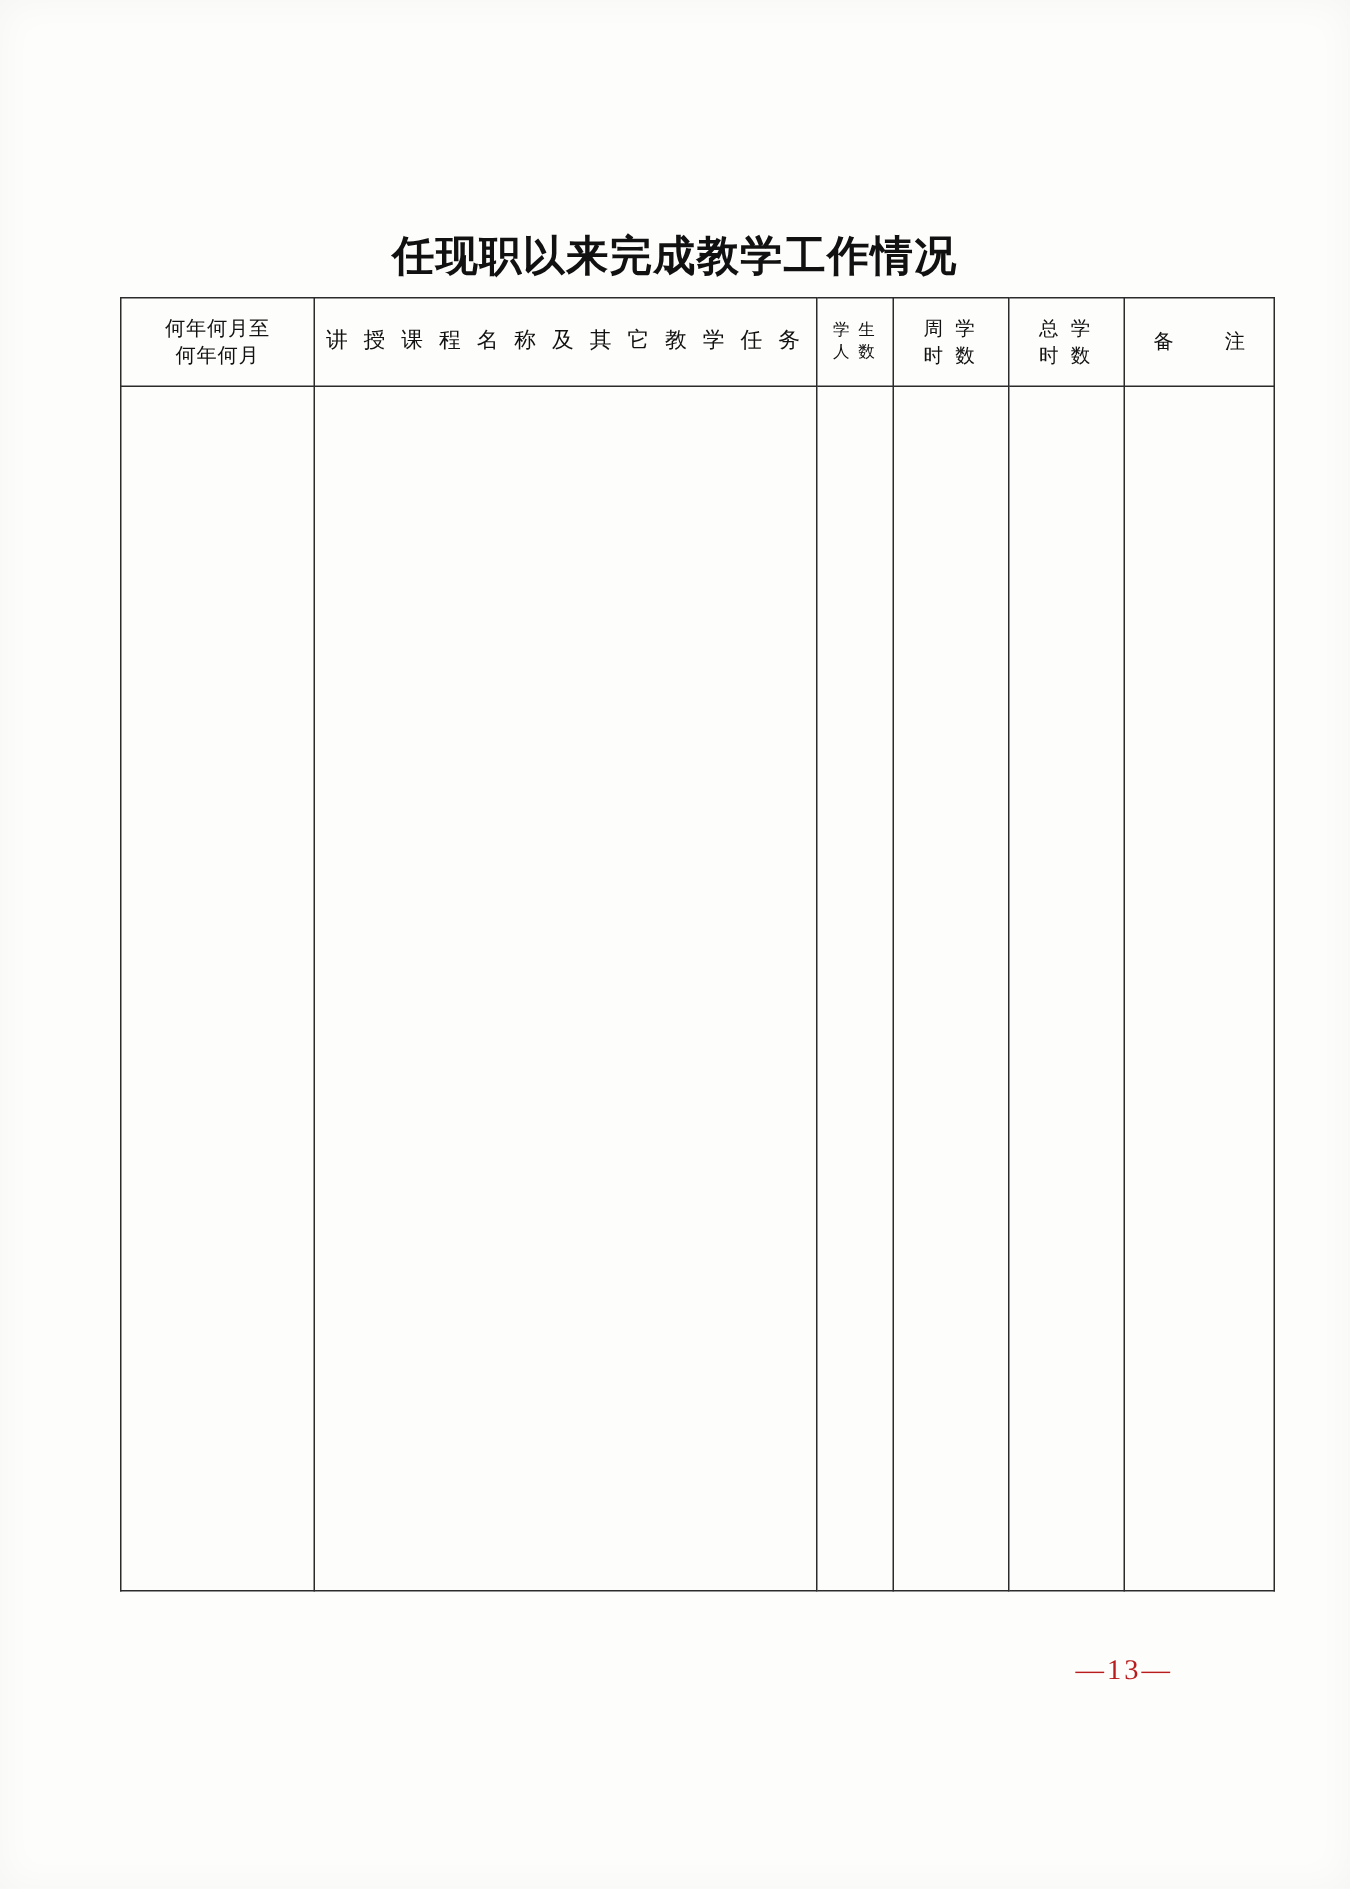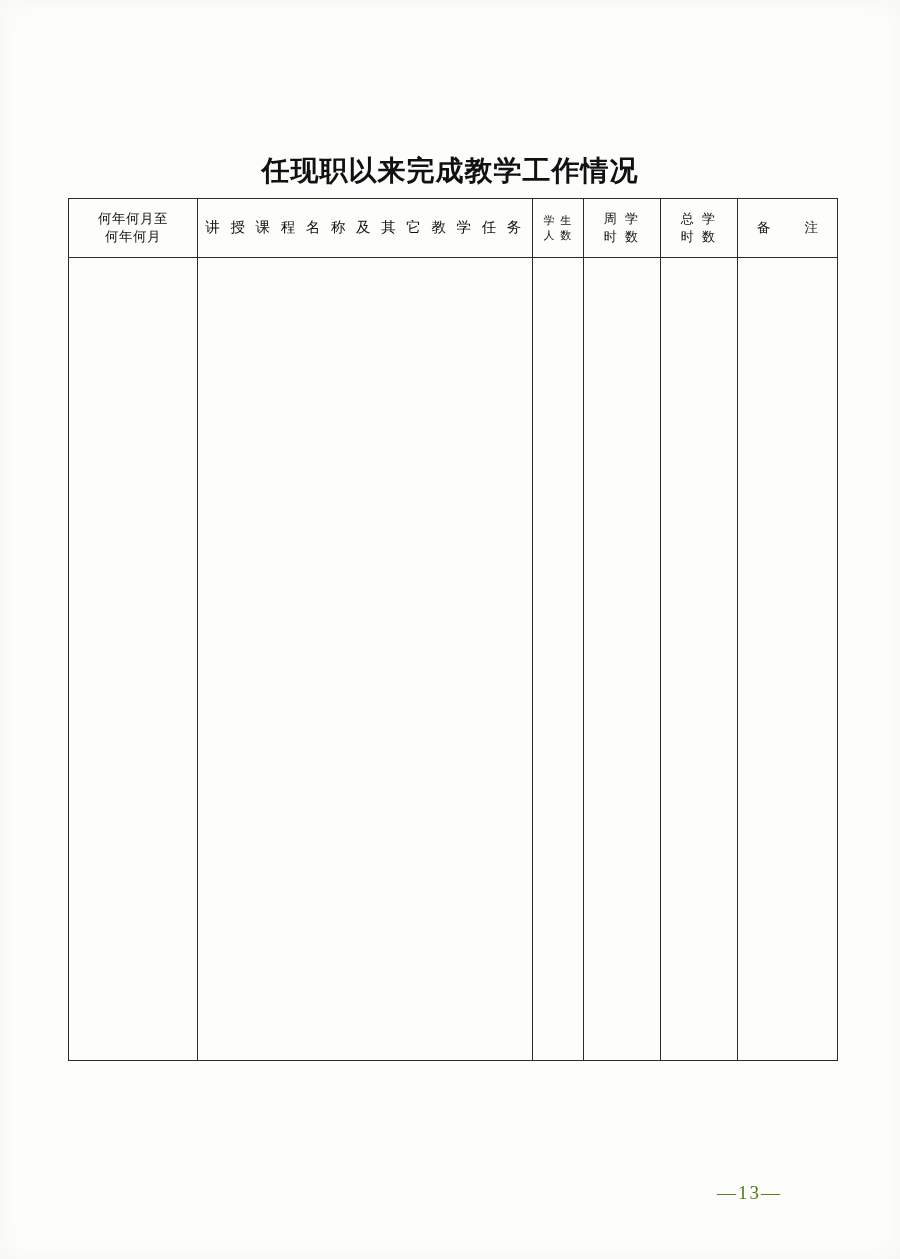--- a/index.html
+++ b/index.html
@@ -39,21 +39,21 @@
     text-align: center;
     font-family: "DejaVu Sans", "Liberation Sans", sans-serif;
     font-weight: bold;
     font-size: 28px;
     letter-spacing: 1px;
     color: #111;
   }
 
   .table-wrap {
     position: absolute;
-    left: 68px;
+    left: 80px;
     top: 198px;
     width: 763px;
   }
 
   table.form-table {
     border-collapse: collapse;
     width: 763px;
     table-layout: fixed;
   }
 
@@ -105,24 +105,24 @@
     font-size: 13.5px;
   }
 
   .body-row td {
     height: 802px;
   }
 
   .page-number {
     position: absolute;
     right: 118px;
-    top: 1182px;
+    top: 1103px;
     font-size: 19px;
     letter-spacing: 2px;
-    color: #4d7c0f;
+    color: #b91c1c;
     font-family: "Liberation Serif", "DejaVu Serif", serif;
   }
 </style>
 </head>
 <body>
 
 <div class="page">
 
   <div class="doc-title">任现职以来完成教学工作情况</div>
 

